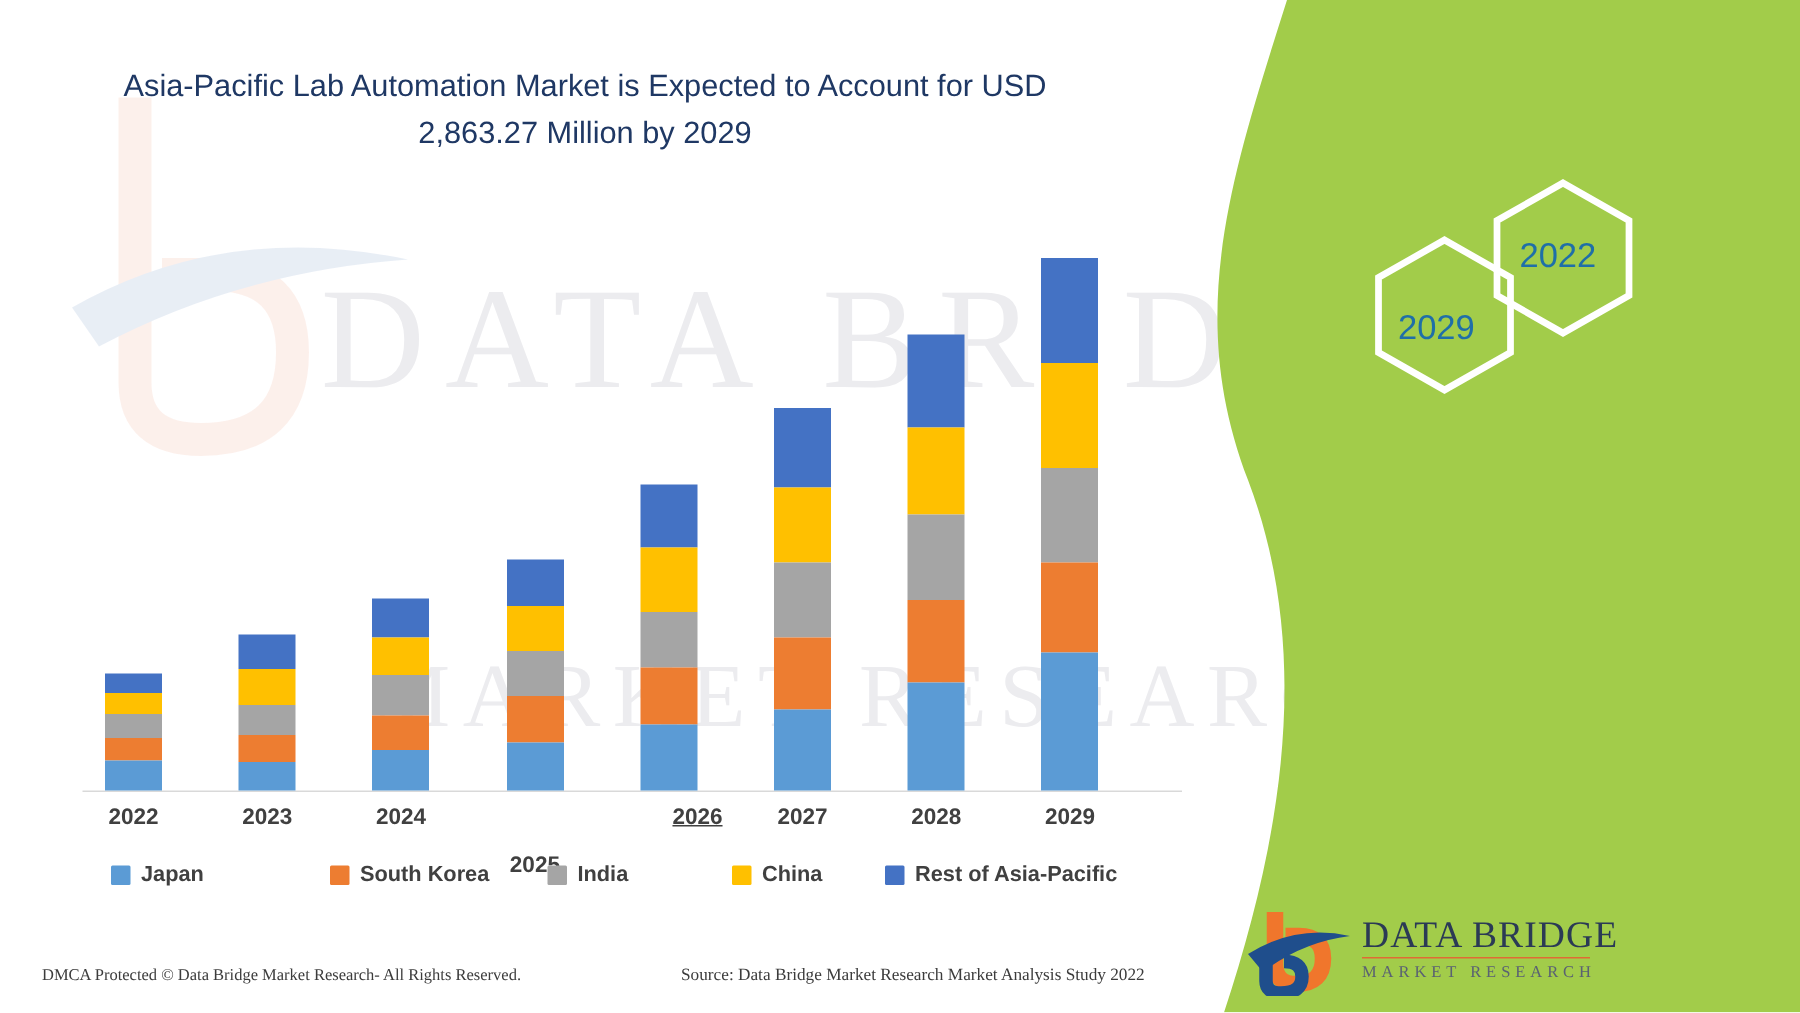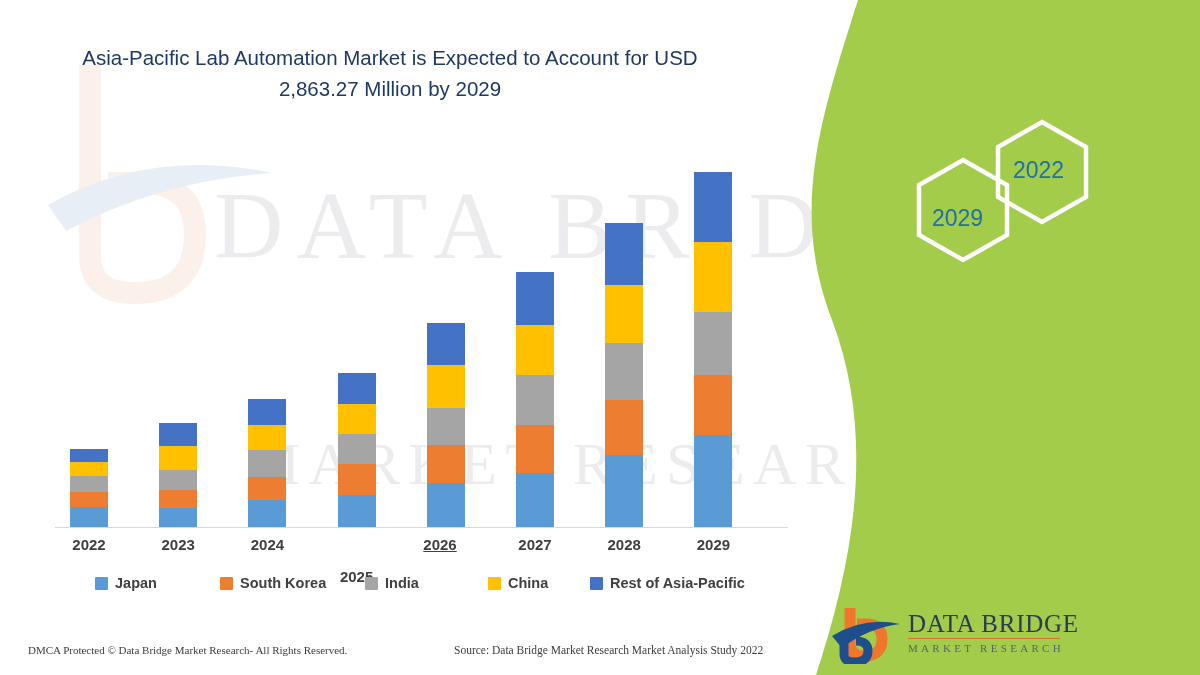--- a/index.html
+++ b/index.html
@@ -177,31 +177,31 @@
           <div class="seg" style="height: 63px; background: rgb(165, 165, 165);"></div>
           <div class="seg" style="height: 70px; background: rgb(255, 192, 0);"></div>
           <div class="seg" style="height: 70px; background: rgb(68, 114, 196);"></div>
         </div>
       </div>
     <div class="xlabels" id="xlabels">
         <div class="xlab" style="left: 54px;">2022</div>
         <div class="xlab" style="left: 143.2px;">2023</div>
         <div class="xlab" style="left: 232.4px;">2024</div>
         <div class="xlab" style="left: 321.6px; margin-top: 32px;">2025</div>
-        <div class="xlab" style="left: 405px; text-decoration: underline;">2026</div>
+        <div class="xlab" style="left: 430px; text-decoration: underline;">2026</div>
         <div class="xlab" style="left: 500px;">2027</div>
         <div class="xlab" style="left: 589.2px;">2028</div>
         <div class="xlab" style="left: 678.4px;">2029</div>
       </div>
   </div>
 
   <div class="chart-title">Asia-Pacific Lab Automation Market is Expected to Account for USD 2,863.27 Million by 2029</div>
 
   <div class="legend" id="legend">
-      <div class="lg-item" style="left: 35px;">
+      <div class="lg-item" style="left: 14px;">
         <span class="lg-sw" style="background: rgb(91, 155, 213);"></span>
         <span class="lg-tx">Japan</span>
       </div>
       <div class="lg-item" style="left: 160px;">
         <span class="lg-sw" style="background: rgb(237, 125, 49);"></span>
         <span class="lg-tx">South Korea</span>
       </div>
       <div class="lg-item" style="left: 305px;">
         <span class="lg-sw" style="background: rgb(165, 165, 165);"></span>
         <span class="lg-tx">India</span>

